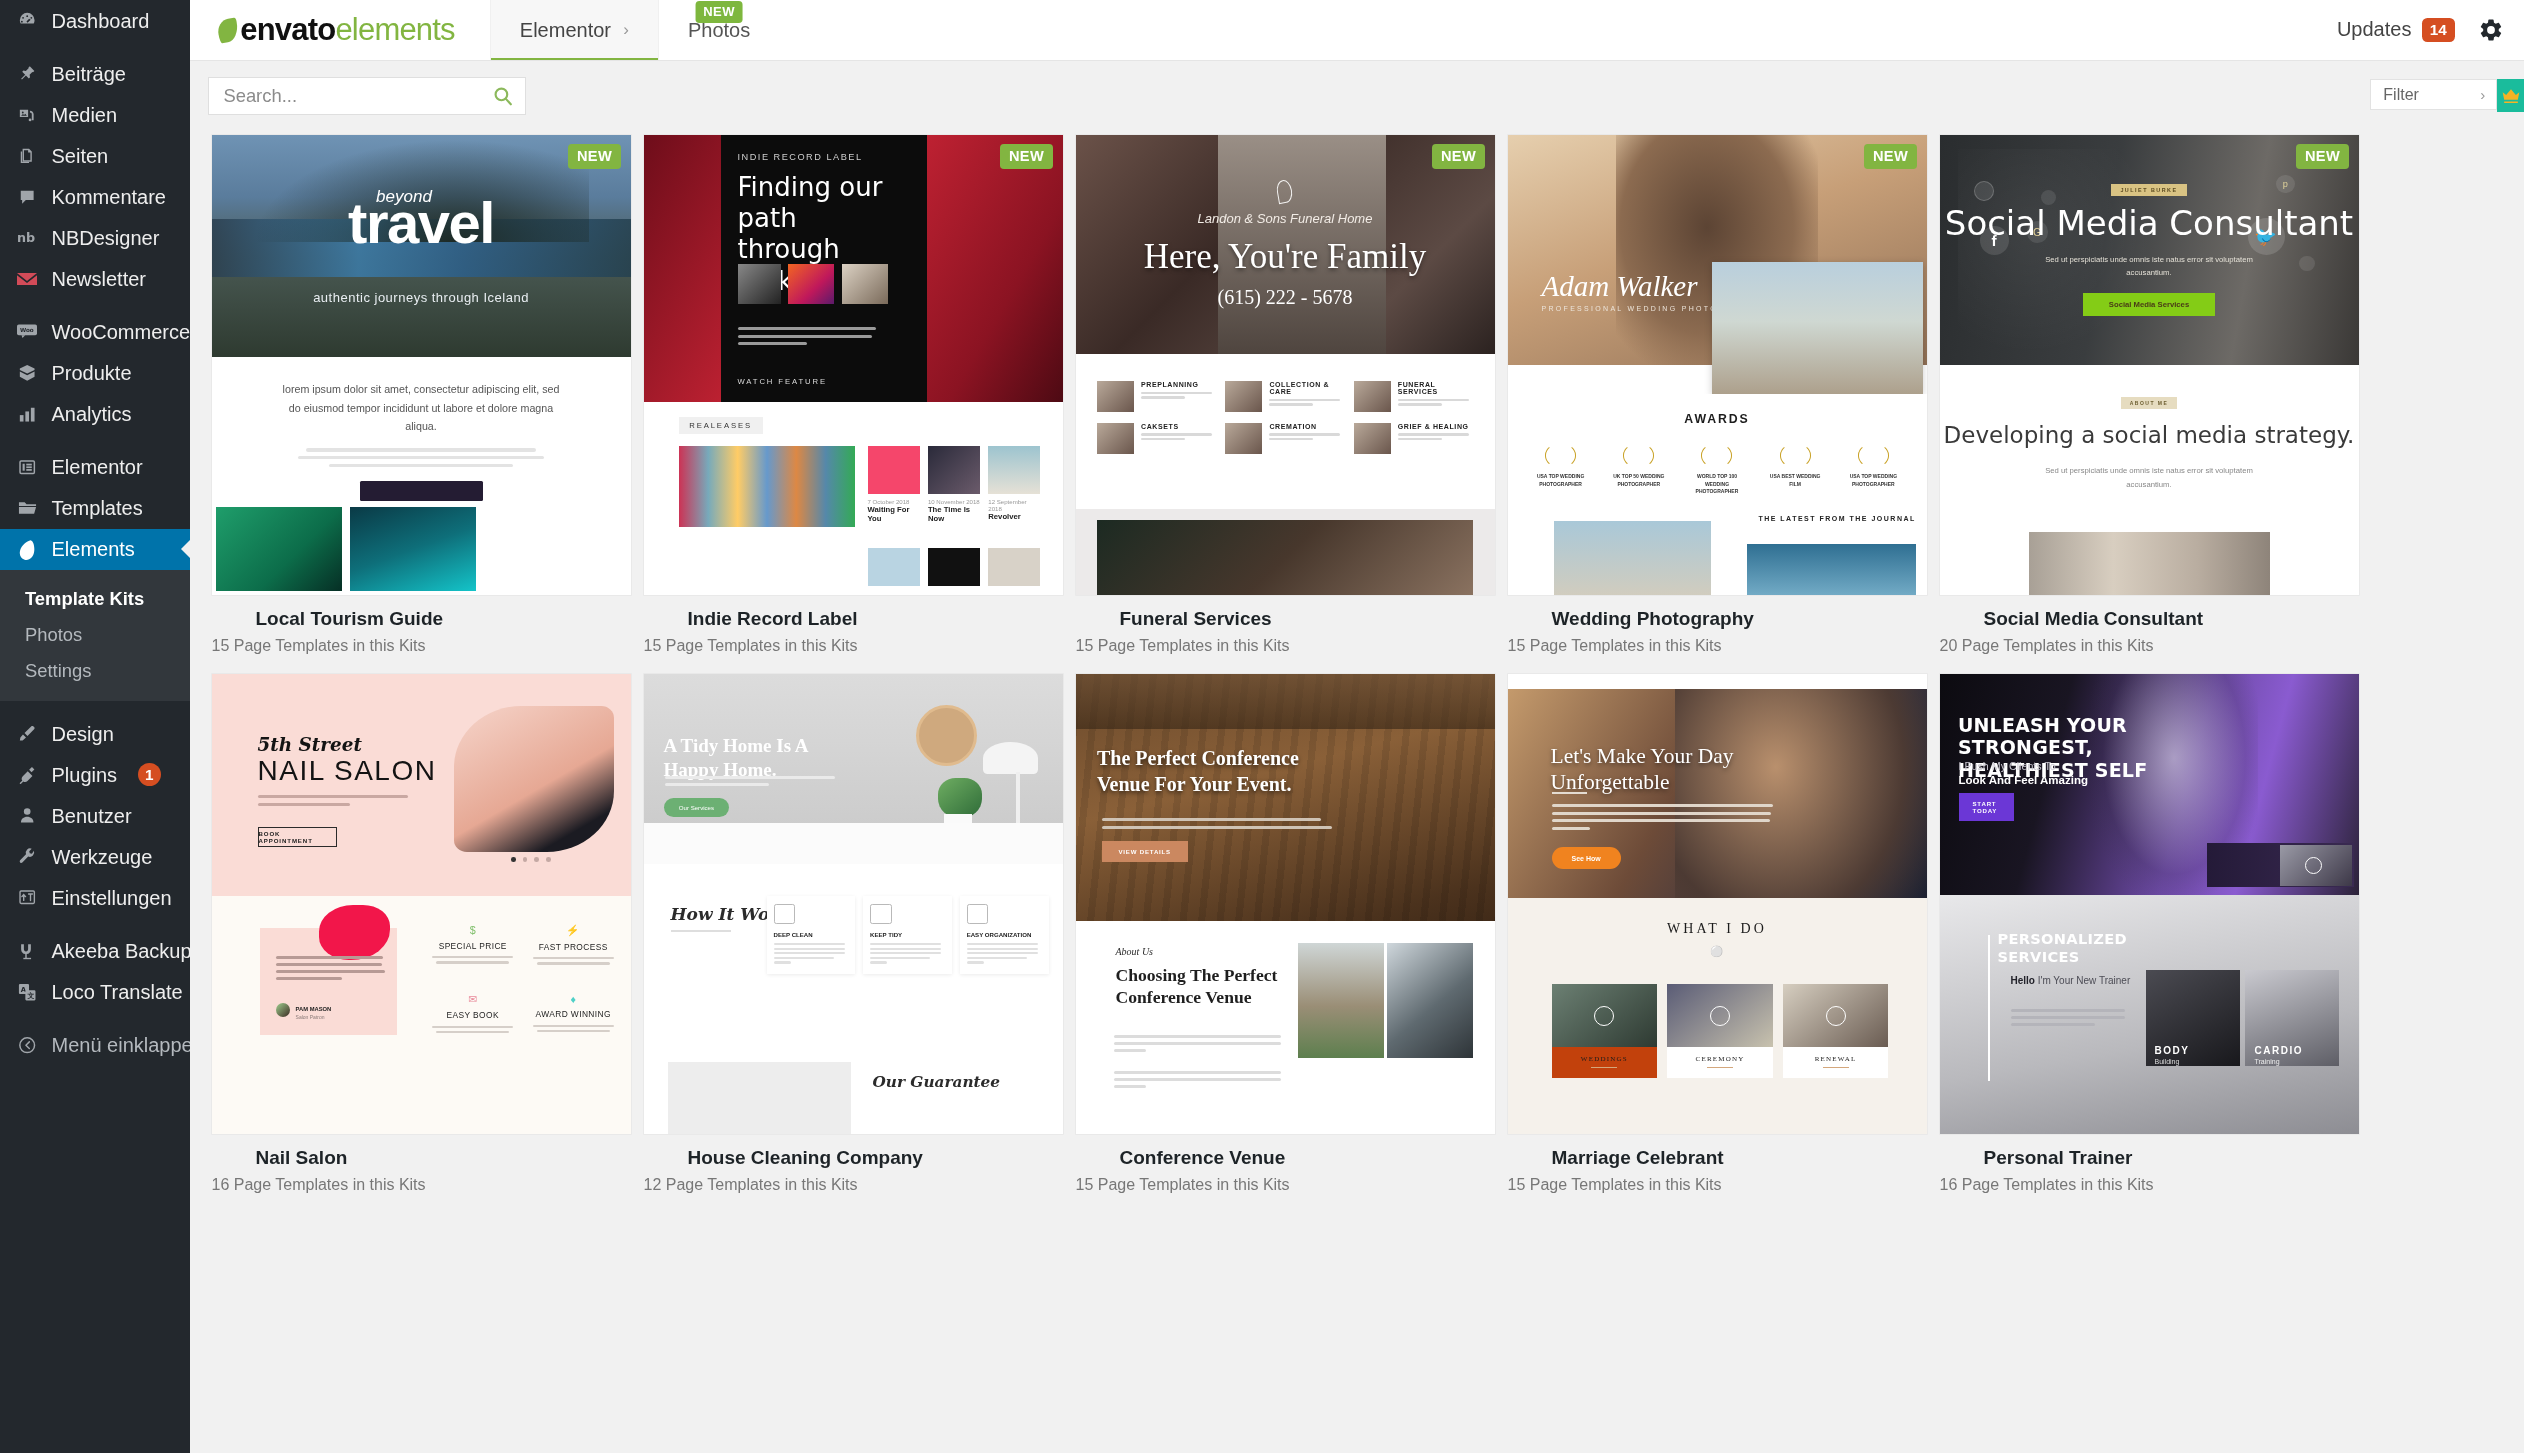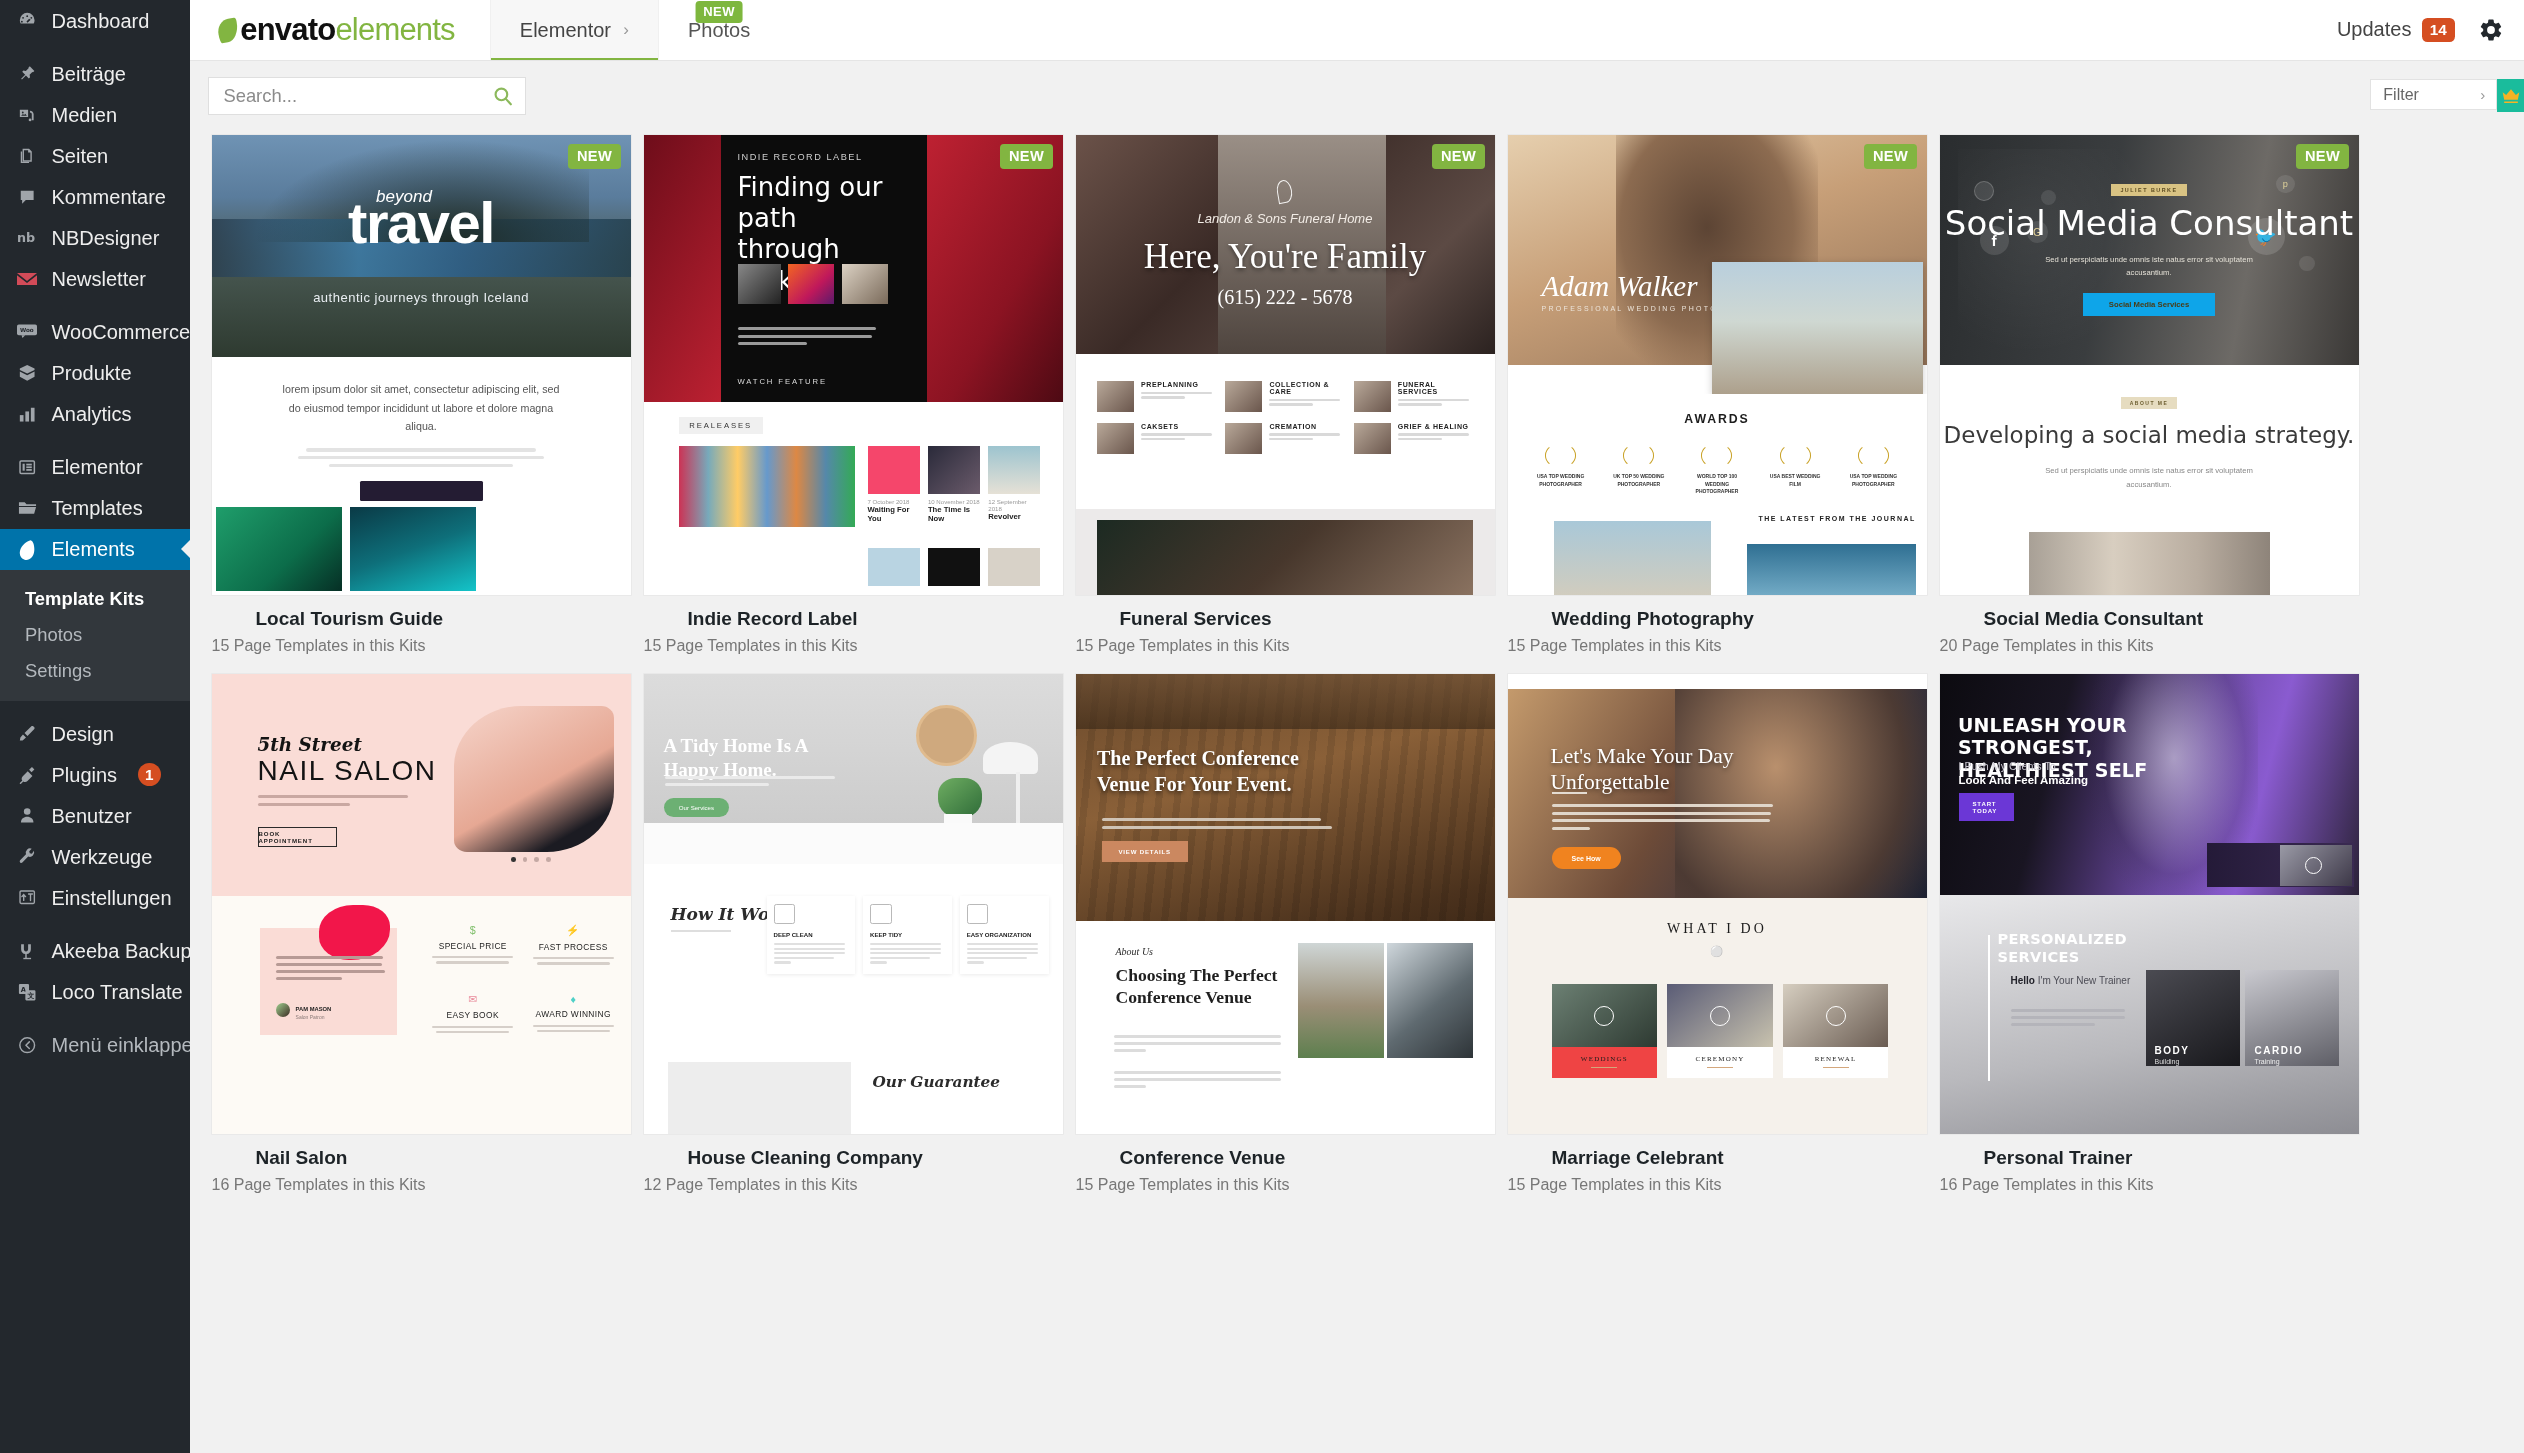--- a/index.html
+++ b/index.html
@@ -661,21 +661,21 @@
         <div style="position:absolute;left:87px;top:86px;width:21.5px;height:21.5px;border-radius:50%;background:rgba(255,255,255,.10);display:flex;align-items:center;justify-content:center;color:#e8d59a;font-size:10.7px">G</div>
         <div style="position:absolute;left:34px;top:46px;width:20px;height:20px;border-radius:50%;background:rgba(255,255,255,.10);border:0.8px solid rgba(255,255,255,.2)"></div>
         <div style="position:absolute;left:101px;top:55px;width:15.3px;height:15.3px;border-radius:50%;background:rgba(255,255,255,.10)"></div>
         <div style="position:absolute;right:64px;top:40px;width:18.4px;height:18.4px;border-radius:50%;background:rgba(255,255,255,.10);color:#e0d29a;font-size:9.2px;display:flex;align-items:center;justify-content:center">p</div>
         <div style="position:absolute;right:74px;top:83px;width:37px;height:37px;border-radius:50%;background:rgba(255,255,255,.14);display:flex;align-items:center;justify-content:center;color:#e7c75b;font-size:18.4px">🐦</div>
         <div style="position:absolute;right:44px;top:121px;width:15.3px;height:15.3px;border-radius:50%;background:rgba(255,255,255,.10)"></div>
         <div class="ctr" style="position:absolute;inset:0">
           <div style="background:#d9c383;color:#5a4a20;font-size:5.4px;letter-spacing:1.5px;padding:3.1px 9.2px;font-weight:bold">JULIET BURKE</div>
           <div style="font-size:34px;color:#fff;text-align:center;line-height:1.1;margin-top:9.2px;font-family:'DejaVu Sans',sans-serif">Social Media Consultant</div>
           <div style="font-size:7.7px;color:#e4e0d6;text-align:center;margin-top:10.7px;line-height:1.7;max-width:230px">Sed ut perspiciatis unde omnis iste natus error sit voluptatem accusantium.</div>
-          <div style="margin-top:14px;background:#0ea5e9;color:#4a3c17;font-size:7.7px;font-weight:bold;padding:7px 26px">Social Media Services</div>
+          <div style="margin-top:14px;background:#84cc16;color:#4a3c17;font-size:7.7px;font-weight:bold;padding:7px 26px">Social Media Services</div>
         </div>
       </div>
       <div class="band" style="top:230px;height:230px;background:#fff">
         <div class="ctr" style="padding-top:32px">
           <div style="background:#e6dcc0;color:#6b5c2e;font-size:5px;letter-spacing:1.5px;padding:3.1px 8.4px;font-weight:bold">ABOUT ME</div>
           <div style="font-size:23px;color:#3a3a3a;text-align:center;margin-top:12.3px;line-height:1.25;font-family:'DejaVu Sans',sans-serif">Developing a social media strategy.</div>
           <div style="font-size:7.7px;color:#888;text-align:center;margin-top:14px;line-height:1.8;max-width:253px">Sed ut perspiciatis unde omnis iste natus error sit voluptatem accusantium.</div>
         </div>
         <div style="position:absolute;left:89px;right:89px;top:167px;height:63px;background:linear-gradient(90deg,#a8a096,#d8cec0 35%,#b9ada0 70%,#8e847a)"></div>
       </div>
@@ -861,21 +861,21 @@
               <div class="ln" style="width:219px;background:#e0d6ca;height:3.1px"></div>
               <div class="ln" style="width:218px;background:#e0d6ca;height:3.1px"></div>
               <div class="ln" style="width:38px;background:#e0d6ca;height:3.1px"></div>
             </div>
         <div style="position:absolute;left:44px;top:158px;background:#f0831f;color:#fff;font-size:7px;font-weight:bold;padding:7.7px 20px;border-radius:14px">See How</div>
       </div>
       <div class="band" style="top:224px;height:236px;background:#f5f1eb">
         <div style="text-align:center;padding-top:23px;font-size:14px;letter-spacing:3.1px;color:#1c1c1c;font-family:'Liberation Serif',serif">WHAT I DO</div>
         <div style="text-align:center;color:#e07b2e;font-size:10.7px;margin-top:7.7px">⚪</div>
         <div style="position:absolute;left:44px;right:38px;top:86px;display:grid;grid-template-columns:repeat(3,1fr);gap:10px">
-          <div style="background:#ef4444">
+          <div style="background:#c2410c">
                 <div style="height:63px;background:linear-gradient(140deg,#6c8073,#2e3a32);position:relative">
                   <span style="position:absolute;left:50%;top:50%;transform:translate(-50%,-50%);width:20px;height:20px;border:1.5px solid #fff;border-radius:50%"></span>
                 </div>
                 <div style="text-align:center;font-size:7px;letter-spacing:1.2px;color:#1c1c1c;padding:7.7px 0 4.6px;font-family:'Liberation Serif',serif">WEDDINGS</div>
                 <div style="width:26px;height:1.2px;background:#d4a77c;margin:0 auto 9.2px"></div>
               </div>
               <div style="background:#fff">
                 <div style="height:63px;background:linear-gradient(140deg,#5a5c76,#c8c2ae);position:relative">
                   <span style="position:absolute;left:50%;top:50%;transform:translate(-50%,-50%);width:20px;height:20px;border:1.5px solid #fff;border-radius:50%"></span>
                 </div>

